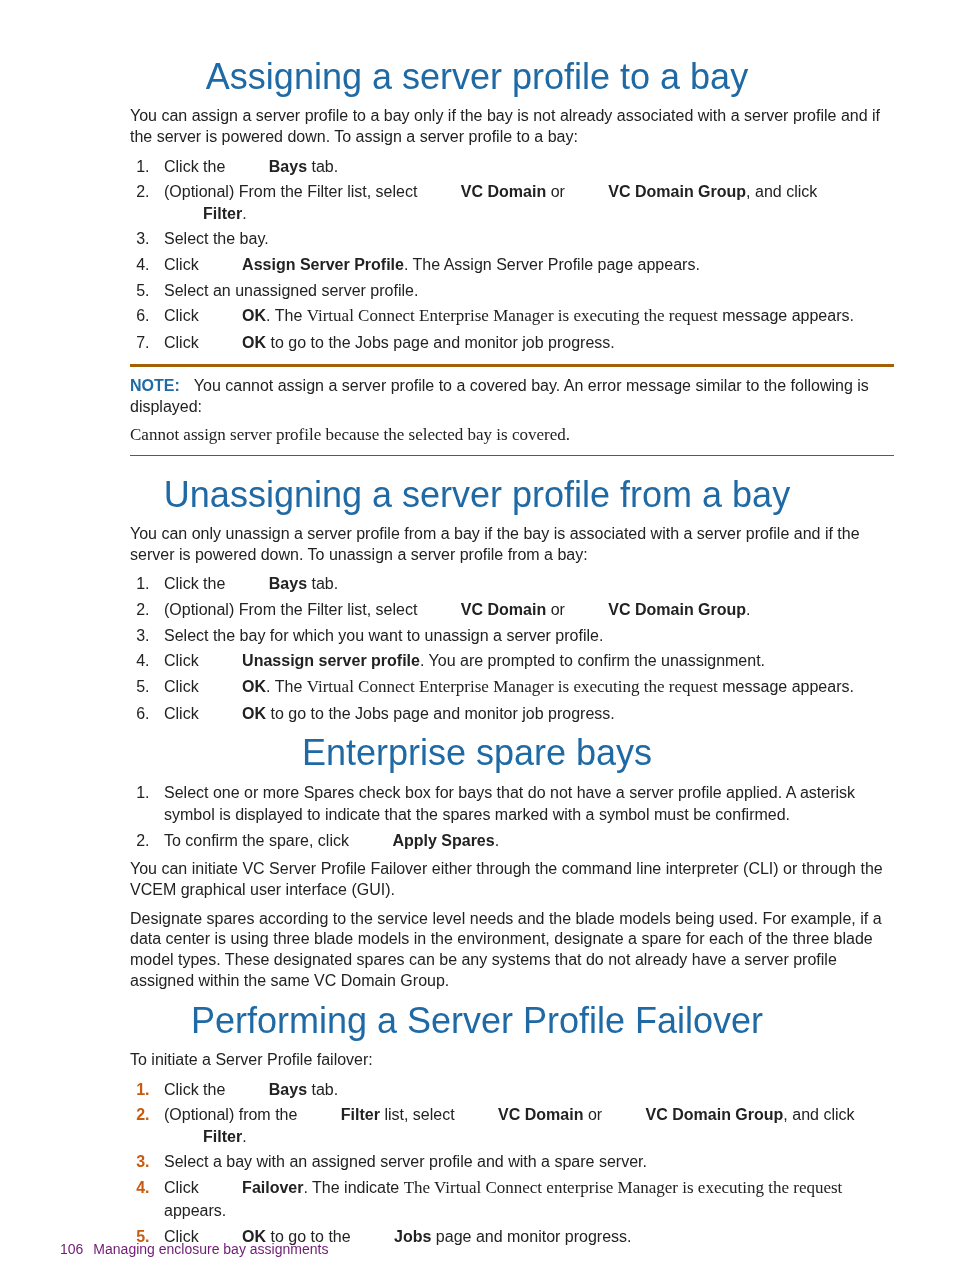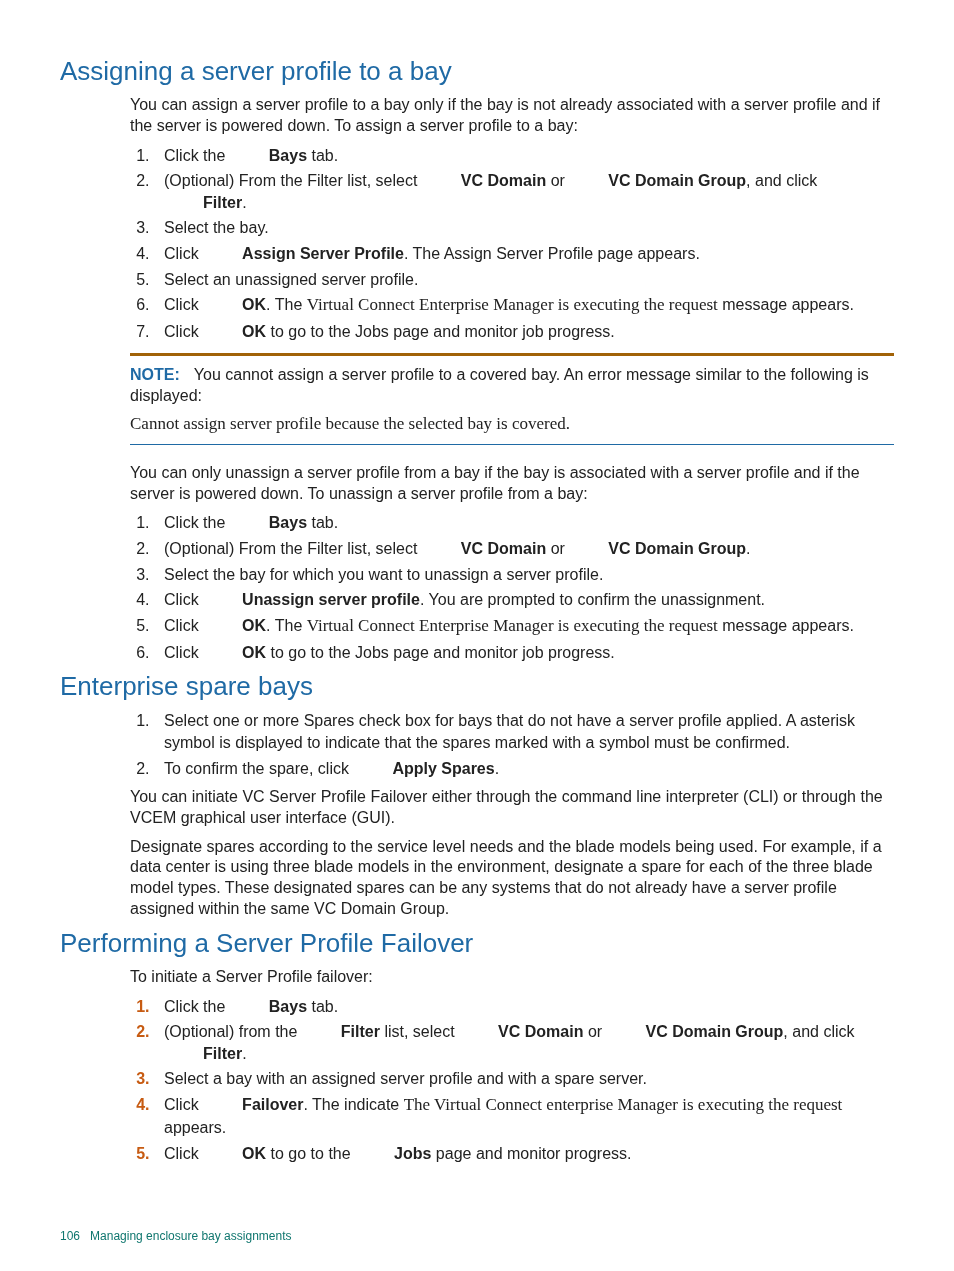--- a/index.html
+++ b/index.html
@@ -11,24 +11,25 @@
   }
   .page {
     width: 954px;
     min-height: 1271px;
     box-sizing: border-box;
     padding: 50px 60px 30px 60px;
     position: relative;
   }
   .heading {
     color: #1f6aa5;
-    font-size: 26px;
+    font-size: 36px;
     font-weight: 300;
     margin: 6px 0 8px 0;
     font-family: "Segoe UI Light", "Segoe UI", "Helvetica Neue", Arial, sans-serif;
+    text-align: center;
   }
   .body-block {
     margin-left: 70px;
     margin-right: 0;
   }
   p.intro {
     margin: 6px 0 8px 0;
     font-size: 16px;
     line-height: 1.3;
   }
@@ -65,22 +66,22 @@
     margin-right: 14px;
   }
   .note-box .notecode {
     display: block;
     margin-top: 6px;
   }
   .footer {
     position: absolute;
     bottom: 28px;
     left: 60px;
-    font-size: 12px;
-    color: #0f766e;
+    font-size: 14px;
+    color: #701a75;
   }
   .footer .pn { margin-right: 10px; }
 </style>
 </head>
 <body>
 
 <div class="page">
 
   <div class="heading">Assigning a server profile to a bay</div>
   <div class="body-block">
@@ -93,20 +94,21 @@
       <li><span>Select an unassigned server profile.</span></li>
       <li><span>Click </span><span class="b">OK</span><span>. The </span><span class="mono">Virtual Connect Enterprise Manager is executing the request</span><span> message appears.</span></li>
       <li><span>Click </span><span class="b">OK</span><span> to go to the Jobs page and monitor job progress.</span></li>
     </ol>
     <div class="note-box">
       <span class="notelabel">NOTE:</span><span>You cannot assign a server profile to a covered bay. An error message similar to the following is displayed:</span>
       <span class="mono notecode">Cannot assign server profile because the selected bay is covered.</span>
     </div>
   </div>
 
+  <div class="heading">Unassigning a server profile from a bay</div>
   <div class="body-block">
     <p class="intro">You can only unassign a server profile from a bay if the bay is associated with a server profile and if the server is powered down. To unassign a server profile from a bay:</p>
     <ol class="steps">
       <li><span>Click the </span><span class="b">Bays</span><span> tab.</span></li>
       <li><span>(Optional) From the Filter list, select </span><span class="b">VC Domain</span><span> or </span><span class="b">VC Domain Group</span><span>.</span></li>
       <li><span>Select the bay for which you want to unassign a server profile.</span></li>
       <li><span>Click </span><span class="b">Unassign server profile</span><span>. You are prompted to confirm the unassignment.</span></li>
       <li><span>Click </span><span class="b">OK</span><span>. The </span><span class="mono">Virtual Connect Enterprise Manager is executing the request</span><span> message appears.</span></li>
       <li><span>Click </span><span class="b">OK</span><span> to go to the Jobs page and monitor job progress.</span></li>
     </ol>

